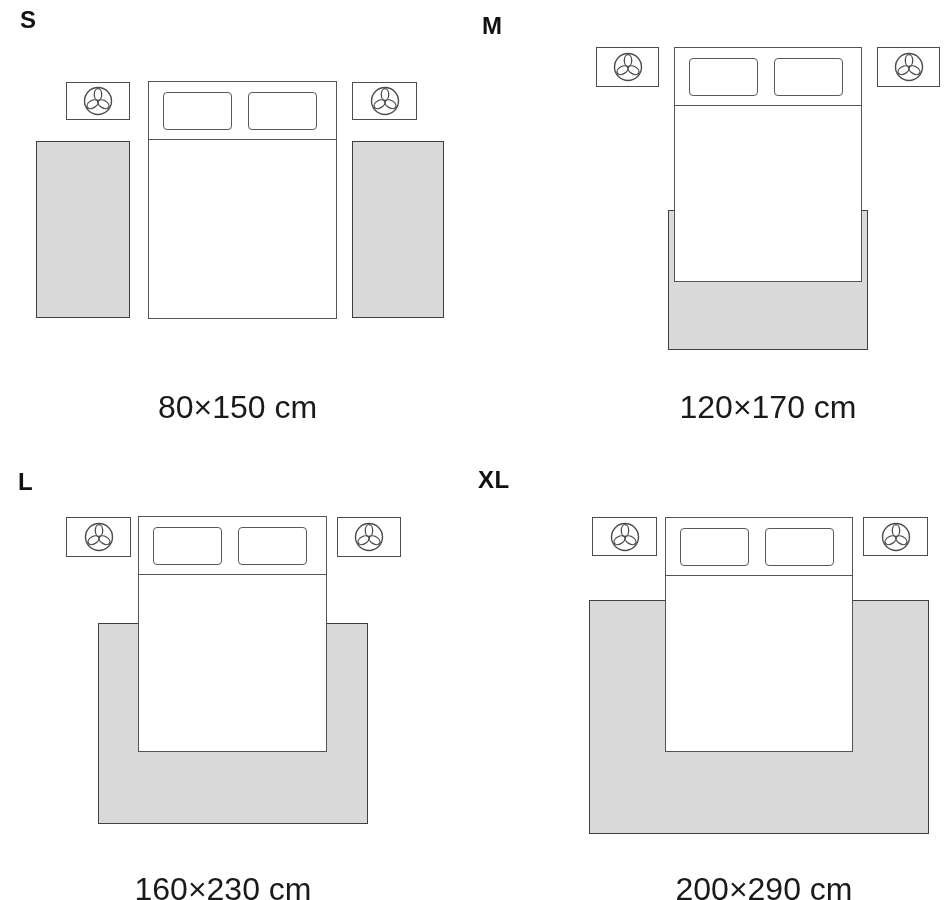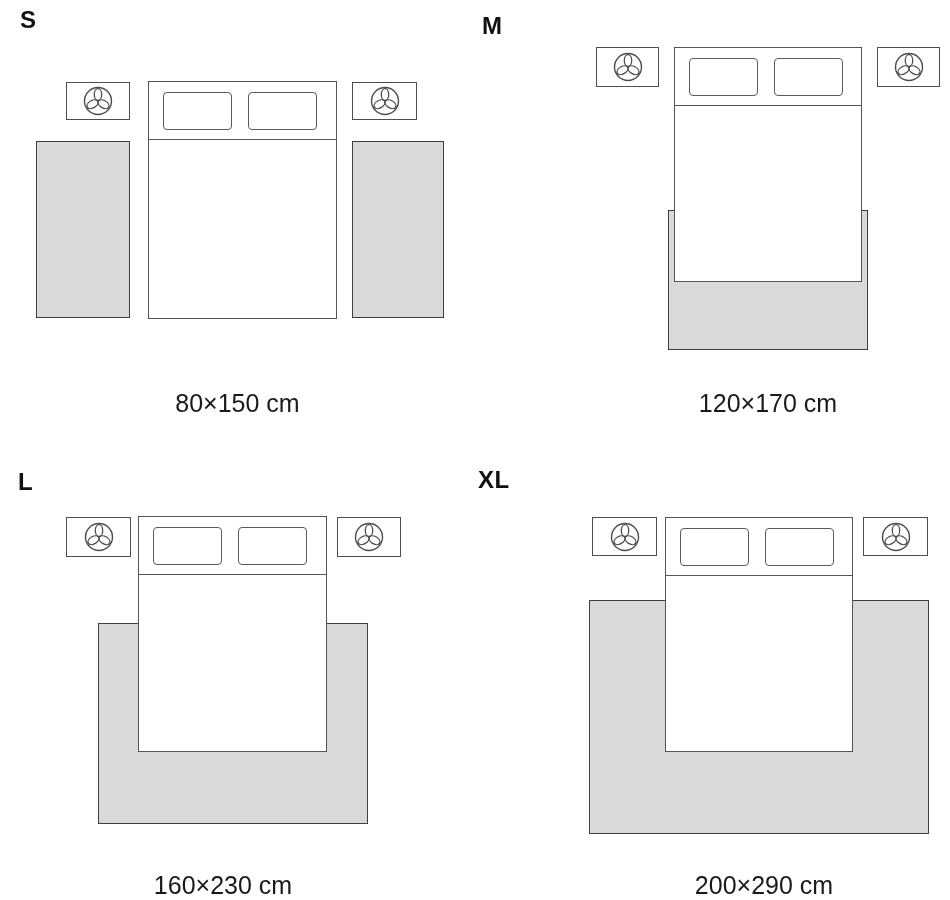--- a/index.html
+++ b/index.html
@@ -58,21 +58,21 @@
     position: absolute;
     background: #ffffff;
     border: 1.5px solid #4d4d4d;
     box-sizing: border-box;
     display: flex;
     align-items: center;
     justify-content: center;
   }
   .size-label {
     position: absolute;
-    font-size: 25px;
+    font-size: 32px;
     color: #1a1a1a;
     text-align: center;
   }
 
   
   #q-s .letter { left: 20px; top: 6px; }
   #q-s .rug.left  { left: 36px;  top: 141px; width: 94px; height: 177px; }
   #q-s .rug.right { left: 352px; top: 141px; width: 92px; height: 177px; }
   #q-s .bed { left: 148px; top: 81px; width: 189px; height: 238px; }
   #q-s .nightstand.left  { left: 66px;  top: 82px; width: 64px; height: 38px; }

